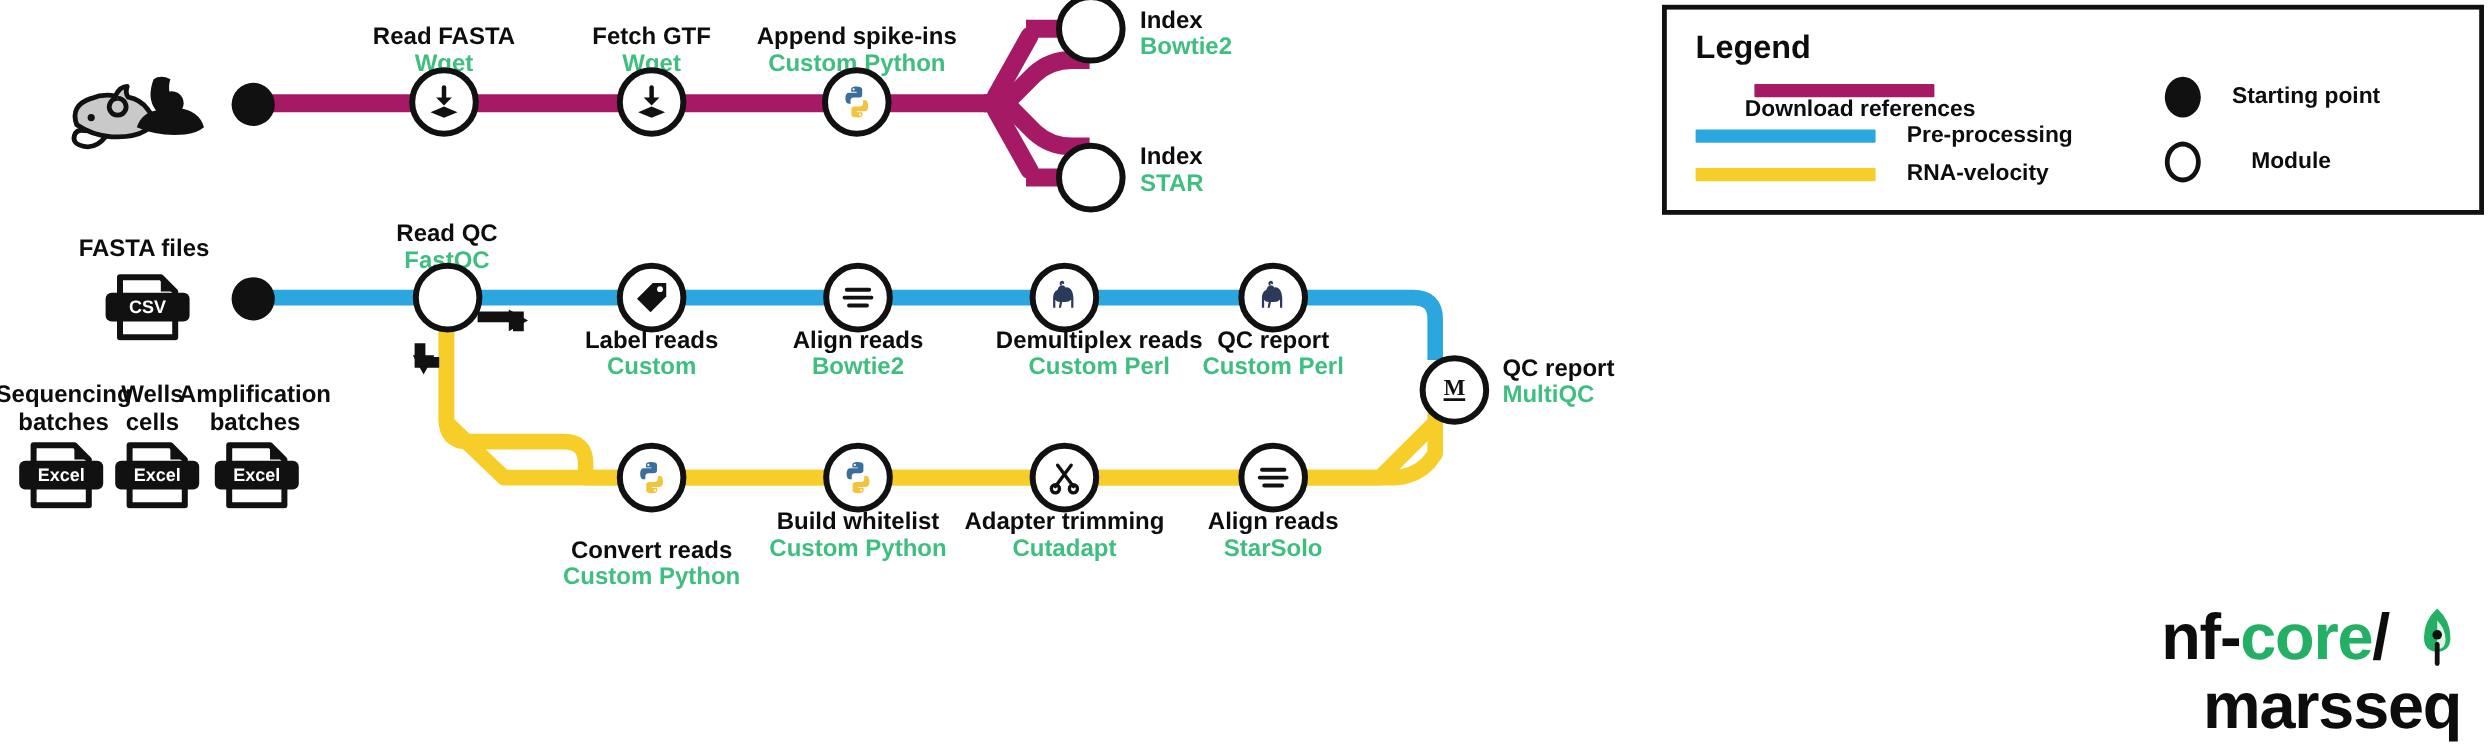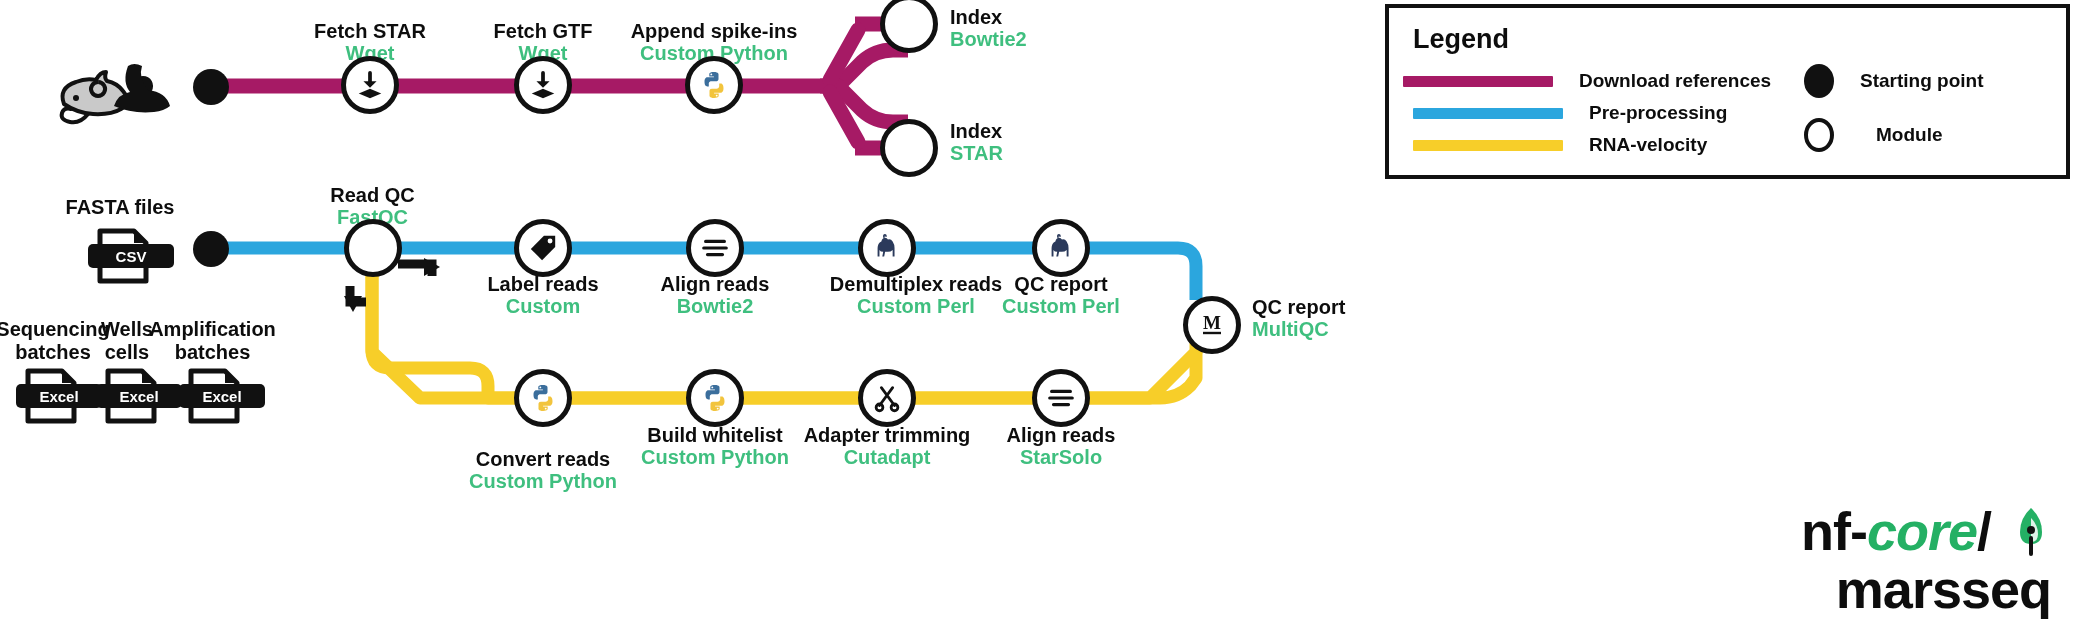--- a/index.html
+++ b/index.html
@@ -18,25 +18,25 @@
   .caption{position:absolute;text-align:center;font-size:20px;font-weight:700;line-height:1.15;white-space:nowrap;}
   .legend{position:absolute;left:1385px;top:4px;width:685px;height:175px;
           border:4px solid #111111;background:#ffffff;box-sizing:border-box;}
   .legend-title{position:absolute;left:24px;top:16px;font-size:27px;font-weight:700;}
   .lg-row{position:absolute;display:flex;align-items:center;}
   .lg-swatch{width:150px;height:11px;border-radius:1px;}
   .lg-text{margin-left:26px;font-size:19px;font-weight:700;white-space:nowrap;}
   .lg-dot{width:30px;height:34px;border-radius:50%;background:#111111;}
   .lg-circ{width:30px;height:34px;border-radius:50%;border:4px solid #111111;background:#fff;box-sizing:border-box;}
   .filecard{position:absolute;width:62px;height:56px;}
-  .fc-band{position:absolute;left:-4px;bottom:16px;width:86px;height:24px;background:#111;border-radius:5px;
+  .fc-band{position:absolute;left:-4px;bottom:16px;width:70px;height:24px;background:#111;border-radius:5px;
            color:#fff;font-size:15px;font-weight:700;display:flex;align-items:center;justify-content:center;}
   .nfcore{position:absolute;right:24px;bottom:8px;text-align:right;line-height:0.95;}
   .nf1{font-size:54px;font-weight:700;letter-spacing:-1px;}
-  .nf1 .grn{color:#24b064;font-style:italic;}
+  .nf1 .grn{color:#24b064;}
   .nf2{font-size:54px;font-weight:700;letter-spacing:-1px;}
   .leaf{display:inline-block;vertical-align:-6px;margin-left:6px;}
 </style>
 </head>
 <body>
 
 <div class="canvas">
 
   <svg class="lines" viewBox="0 0 2075 623">
 
@@ -68,21 +68,21 @@
       <path d="M50 24 a7 7 0 1 0 0.1 0" fill="#c9c9c9" stroke="#111" stroke-width="4"></path>
       <path d="M40 56 q-8 10 -18 8 q-10 -2 -8 -9 q2 -6 9 -4" fill="none" stroke="#111" stroke-width="4" stroke-linecap="round"></path>
       <path d="M95 18 a10 10 0 1 0 0.1 0" fill="#111"></path>
       <path d="M80 8 q-6 16 2 26 q-12 2 -16 14 q18 8 40 6 q10 -1 16 -6 q-4 -14 -22 -16 q-10 -12 -6 -24 q-8 -4 -14 0 z" fill="#111"></path>
     </svg>
   </div>
 
   <div class="startdot" style="left:193px;top:69px;width:36px;height:36px;"></div>
 
   <div class="lbl" style="left:270px;top:20px;width:200px;">
-    <span class="t">Fetch STAR</span>
+    <span class="t">Read FASTA</span>
     <span class="s">Wget</span>
   </div>
   <div class="node" style="left:341px;top:56px;width:58px;height:58px;">
     <span>
       <svg width="30" height="30" viewBox="0 0 32 32">
         <path d="M16 3 V15" stroke="#111" stroke-width="4" stroke-linecap="round"></path>
         <path d="M9 12 L16 19 L23 12 Z" fill="#111"></path>
         <path d="M16 20 L28 25 L16 30 L4 25 Z" fill="#111"></path>
       </svg>
     </span>
@@ -123,21 +123,21 @@
 
   <div class="node" style="left:880px;top:119px;width:58px;height:58px;"></div>
   <div class="lbl lft" style="left:950px;top:120px;width:160px;">
     <span class="t">Index</span>
     <span class="s">STAR</span>
   </div>
 
   <div class="legend">
     <div class="legend-title">Legend</div>
 
-    <div class="lg-row" style="left:14px;top:62px;">
+    <div class="lg-row" style="left:39px;top:62px;flex-direction:column;">
       <div class="lg-swatch" style="background:#A61A65;"></div>
       <div class="lg-text">Download references</div>
     </div>
     <div class="lg-row" style="left:24px;top:94px;">
       <div class="lg-swatch" style="background:#2BA6DE;"></div>
       <div class="lg-text">Pre-processing</div>
     </div>
     <div class="lg-row" style="left:24px;top:126px;">
       <div class="lg-swatch" style="background:#F7CE29;"></div>
       <div class="lg-text">RNA-velocity</div>

